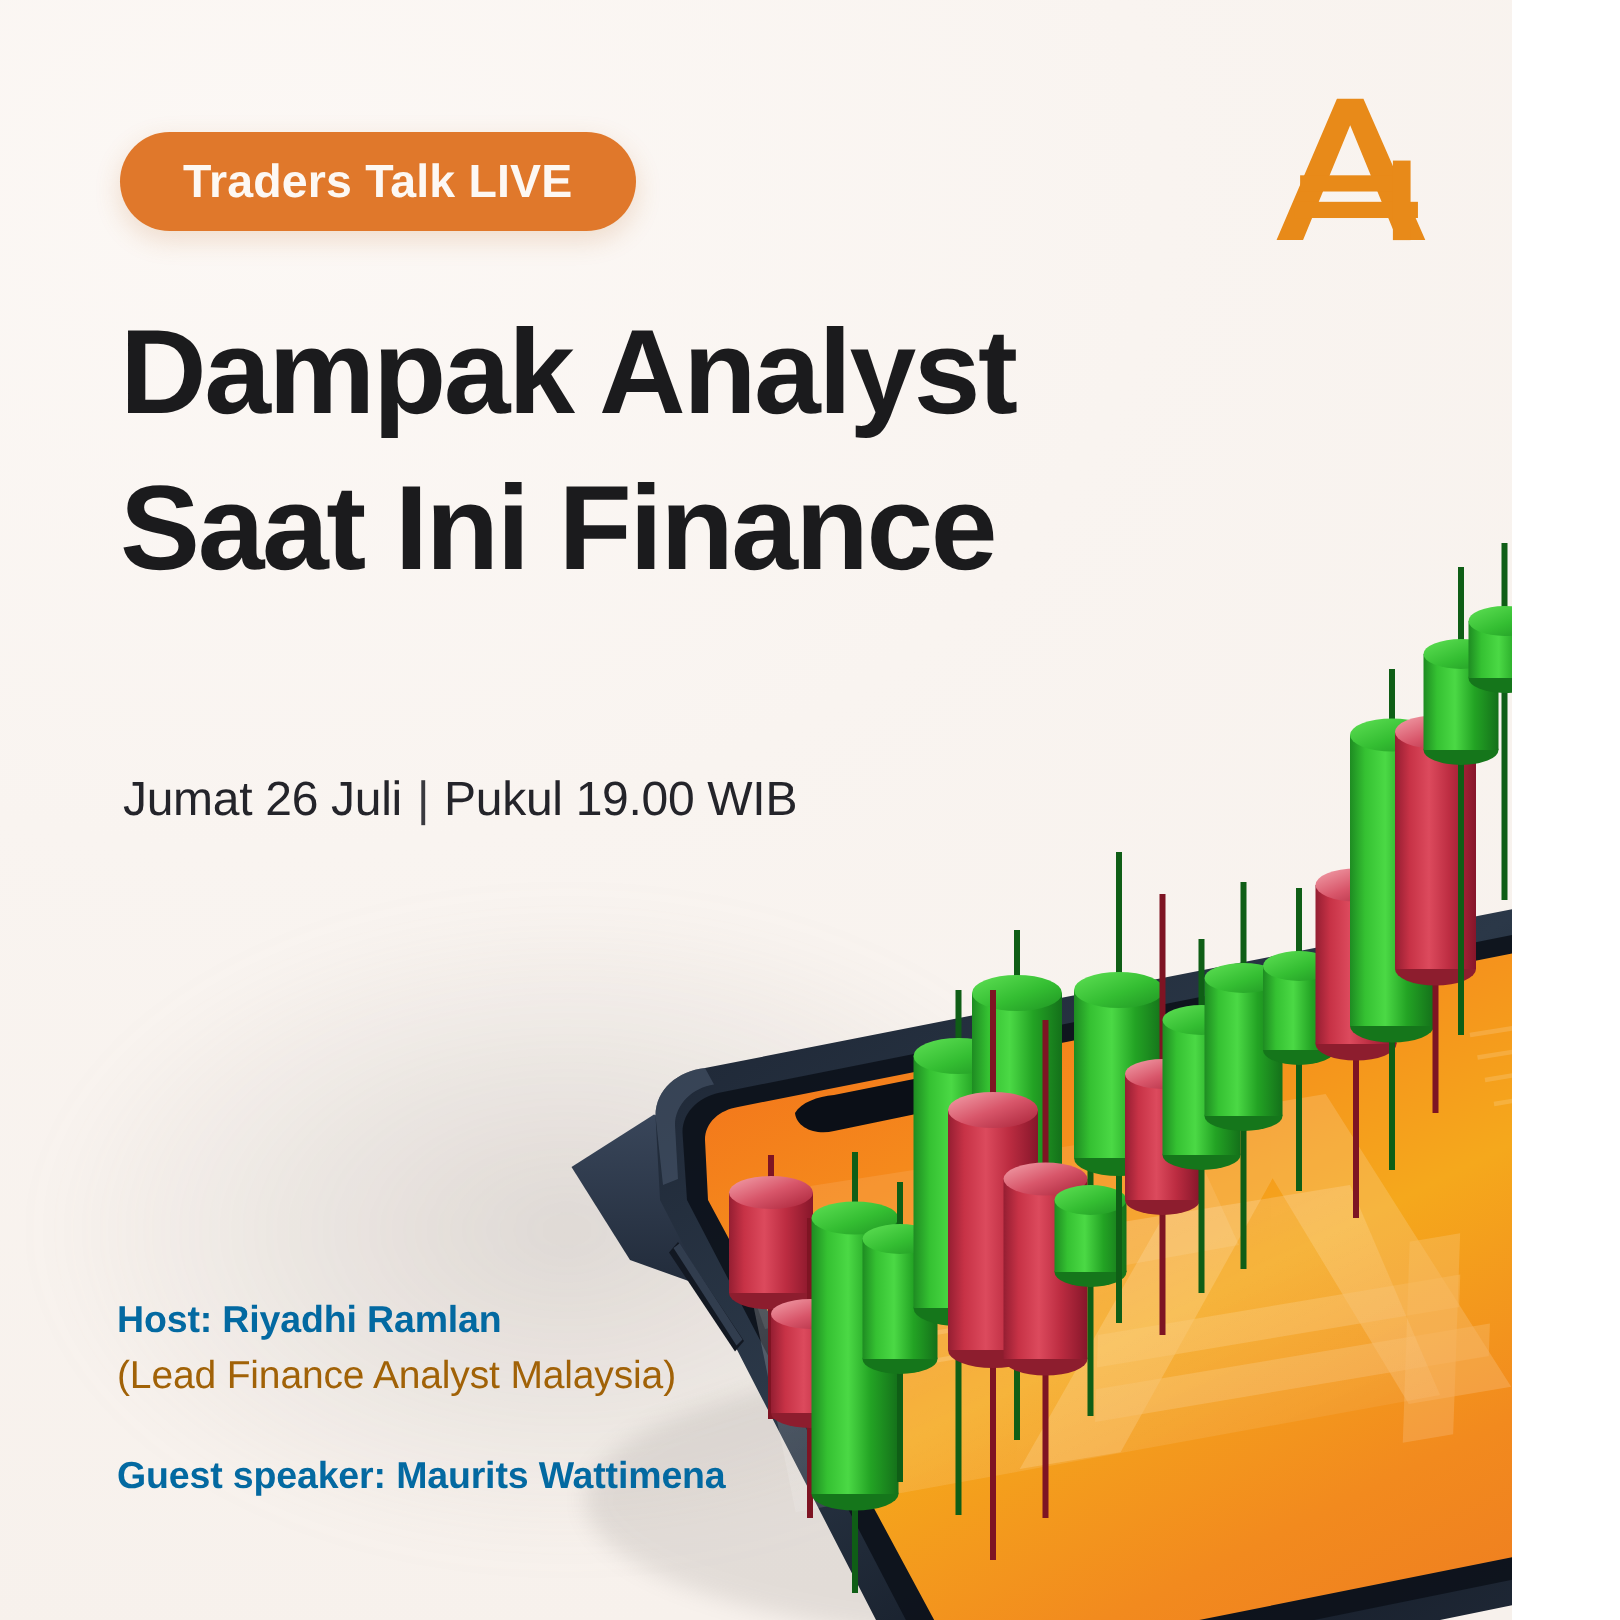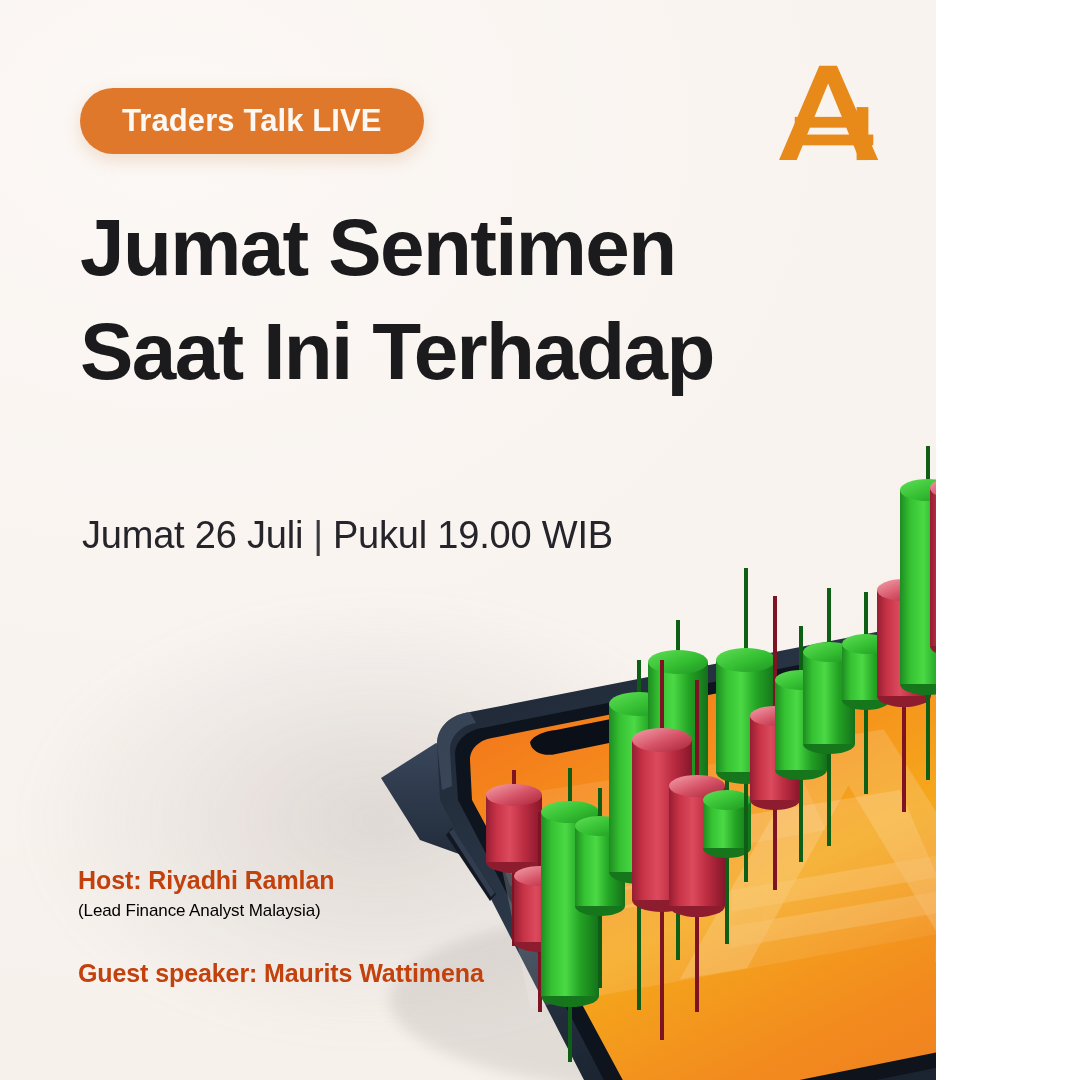--- a/index.html
+++ b/index.html
@@ -2,21 +2,21 @@
 <html><head>
 <meta charset="utf-8">
 <style>
   html, body {
     margin: 0;
     padding: 0;
     background: #ffffff;
   }
   #poster {
     position: relative;
-    width: 936px;
+    width: 1008px;
     height: 1080px;
     overflow: hidden;
     background: #FAF5F1;
     font-family: "Liberation Sans", sans-serif;
     -webkit-font-smoothing: antialiased;
   }
 
   
   .bg-wash {
     position: absolute;
@@ -79,21 +79,21 @@
     letter-spacing: -1.6px;
   }
   .headline .ln { display: block; white-space: nowrap; }
 
   
   .dateline {
     position: absolute;
     left: 82px;
     top: 514px;
     color: #24242A;
-    font-size: 38px;
+    font-size: 32px;
     font-weight: 400;
     letter-spacing: -0.2px;
     white-space: nowrap;
   }
   .dateline .sep {
     display: inline-block;
     margin: 0 10px;
     color: #3A3A3F;
     font-weight: 300;
   }
@@ -101,30 +101,30 @@
   
   .credits {
     position: absolute;
     left: 78px;
     top: 866px;
     z-index: 40;
   }
   .credit-block { margin-bottom: 38px; }
   .credit-block:last-child { margin-bottom: 0; margin-top: 16px; }
   .credit-name {
-    color: #c2410c;
+    color: #0369a1;
     font-size: 25px;
     font-weight: 700;
     letter-spacing: -0.1px;
     white-space: nowrap;
     margin-bottom: 6px;
   }
   .credit-role {
-    color: #000000;
-    font-size: 17px;
+    color: #a16207;
+    font-size: 26px;
     font-weight: 400;
     letter-spacing: -0.1px;
     white-space: nowrap;
   }
 
   
   .art {
     position: absolute;
     left: 0;
     top: 0;
@@ -420,22 +420,22 @@
   <svg class="brand" viewBox="0 0 120 110">
     <g fill="#E88A19">
       <path d="M 44 10 L 62 10 L 104 106 L 85 106 L 53 28 L 21 106 L 3 106 Z"></path>
       <rect x="19" y="62" width="70" height="11"></rect>
       <rect x="15" y="80" width="84" height="11"></rect>
       <rect x="82" y="52" width="12" height="54"></rect>
     </g>
   </svg>
 
   <div class="headline">
-    <span class="ln">Jumat Sentimen</span>
-    <span class="ln">Saat Ini Terhadap</span>
+    <span class="ln">Dampak Analyst</span>
+    <span class="ln">Saat Ini Finance</span>
   </div>
 
   <div class="dateline">
     <span>Jumat 26 Juli</span><span class="sep">|</span><span>Pukul 19.00 WIB</span>
   </div>
 
   <div class="credits">
     <div class="credit-block">
       <div class="credit-name">Host: Riyadhi Ramlan</div>
       <div class="credit-role">(Lead Finance Analyst Malaysia)</div>

